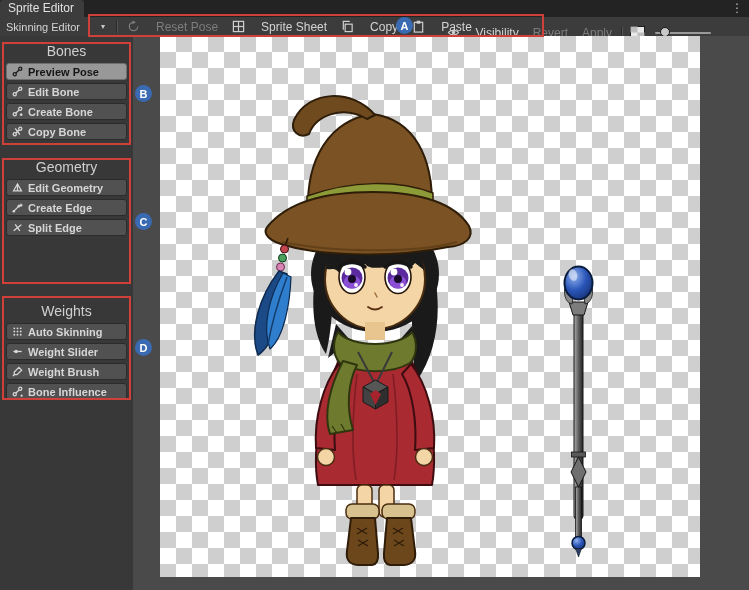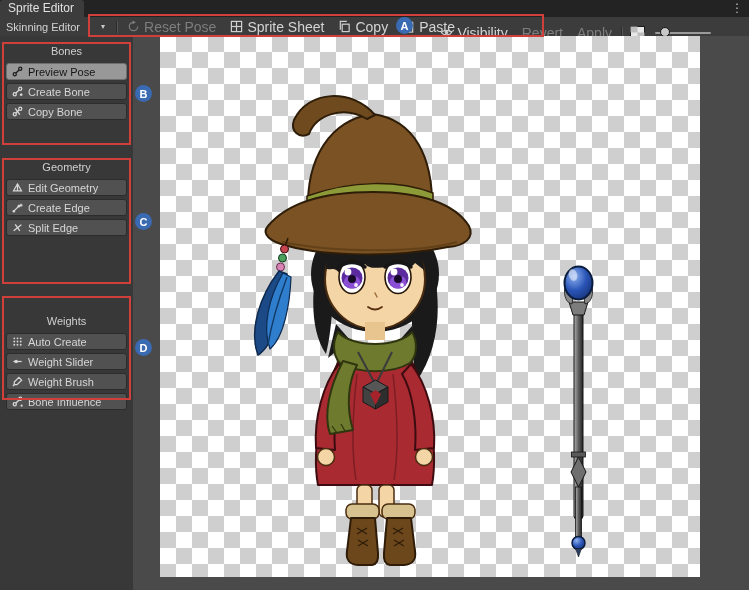--- a/index.html
+++ b/index.html
@@ -11,41 +11,41 @@
   .tab{position:absolute;left:0;top:0;height:17px;padding:0 10px 0 8px;background:#3c3c3c;
        color:#e2e2e2;font-size:12px;line-height:17px;border-radius:3px 3px 0 0;cursor:pointer;}
   .kebab{position:absolute;right:6px;top:1px;color:#c0c0c0;font-size:12px;line-height:15px;cursor:pointer;}
 
   
   .toolbar{position:absolute;left:0;top:17px;width:100%;height:19px;background:#3c3c3c;
            border-bottom:1px solid #1e1e1e;display:flex;align-items:center;font-size:11px;color:#d4d4d4;}
   .mode-dropdown{display:flex;align-items:center;gap:21px;height:19px;padding:0 9px 0 6px;cursor:pointer;}
   .caret{font-size:8px;color:#c8c8c8;}
   .tsep{width:1px;height:12px;background:#2a2a2a;border-right:1px solid #555;margin:0 2px;}
-  .tbtn{display:flex;align-items:center;gap:4px;height:19px;padding:0 7px;margin:0;background:none;
-        border:none;color:#d4d4d4;font-size:14px;font-family:inherit;cursor:pointer;white-space:nowrap;}
+  .tbtn{display:flex;align-items:center;gap:16px;height:19px;padding:0 7px;margin:0;background:none;
+        border:none;color:#d4d4d4;font-size:12px;font-family:inherit;cursor:pointer;white-space:nowrap;}
   .tbtn.disabled{color:#7d7d7d;}
   .ticon{width:13px;height:13px;stroke:#cfcfcf;fill:none;stroke-width:1.3;flex-shrink:0;}
   .ticon .fill{fill:#cfcfcf;stroke:none;}
   .tbtn.disabled .ticon{stroke:#7d7d7d;}
   .tbtn.disabled .ticon .fill{fill:#7d7d7d;}
   .toolbar-right{position:absolute;right:38px;top:0;height:31px;display:flex;align-items:center;}
   .swatch-icon{width:15px;height:13px;margin:0 7px 0 5px;}
   .slider{position:relative;width:56px;height:19px;margin-left:3px;cursor:pointer;}
   .slider-track{position:absolute;left:0;right:0;top:9px;height:2px;background:#9a9a9a;border-radius:1px;}
   .slider-knob{position:absolute;top:4px;left:4px;width:10px;height:10px;border-radius:50%;
                background:#c8c8c8;border:1px solid #141414;box-sizing:border-box;}
 
   
   .left-panel{position:absolute;left:0;top:36px;width:133px;height:554px;background:#383838;}
   .panel-group{position:absolute;left:6px;width:121px;}
-  .panel-title{text-align:center;color:#d0d0d0;font-size:11px;height:14px;line-height:14px;margin-bottom:5px;}
+  .panel-title{text-align:center;color:#d0d0d0;font-size:14px;height:14px;line-height:14px;margin-bottom:5px;}
   .pbtn{display:flex;align-items:center;gap:5px;box-sizing:border-box;width:100%;height:17px;margin:0 0 3px 0;
         background:#515151;border:1px solid #2c2c2c;border-radius:3px;color:#d6d6d6;font-size:11px;
-        font-family:inherit;padding:0 5px;cursor:pointer;white-space:nowrap;}
+        font-family:inherit;padding:0 5px;cursor:pointer;white-space:nowrap;font-weight:bold;}
   .pbtn.active{background:#989898;color:#151515;border-color:#6f6f6f;}
   .picon{width:11px;height:11px;stroke:#d8d8d8;fill:none;stroke-width:1.4;flex-shrink:0;}
   .picon .fill{fill:#d8d8d8;stroke:none;}
   .pbtn.active .picon{stroke:#1c1c1c;}
 
   
   .canvas-viewport{position:absolute;left:133px;top:36px;width:616px;height:554px;background:#4a4a4a;}
   .checker{position:absolute;left:27px;top:0;width:540px;height:541px;
            background:conic-gradient(from 0deg, var(--checker-dark,#cfcfcf) 0 25%,
              var(--checker-light,#ffffff) 0 50%, var(--checker-dark,#cfcfcf) 0 75%,
@@ -61,21 +61,21 @@
   #boxA{left:88px;top:14px;width:456px;height:23px;}
   #boxB{left:2px;top:42px;width:129px;height:103px;}
   #boxC{left:2px;top:158px;width:129px;height:126px;}
   #boxD{left:2px;top:296px;width:129px;height:104px;}
   #badgeA{left:396px;top:17px;}
   #badgeB{left:135px;top:85px;}
   #badgeC{left:135px;top:213px;}
   #badgeD{left:135px;top:339px;}
   #grpBones{top:8px;}
   #grpGeometry{top:124px;}
-  #grpWeights{top:278px;}
+  #grpWeights{top:268px;}
 </style>
 </head>
 <body>
 
 <div id="app">
 
   <div class="titlebar">
     <div class="tab">Sprite Editor</div>
     <div class="kebab">⋮</div>
   </div>
@@ -151,20 +151,28 @@
 
     <div class="panel-group" id="grpBones">
       <div class="panel-title">Bones</div>
       <button class="pbtn active">
         <svg class="picon" viewBox="0 0 12 12">
           <circle cx="3" cy="9" r="1.7"></circle>
             <circle cx="9" cy="3" r="1.7"></circle>
             <line x1="4.3" y1="7.7" x2="7.7" y2="4.3"></line>
         </svg>
         <span>Preview Pose</span>
+      </button>
+      <button class="pbtn">
+        <svg class="picon" viewBox="0 0 12 12">
+          <circle cx="3" cy="9" r="1.7"></circle>
+            <circle cx="9" cy="3" r="1.7"></circle>
+            <line x1="4.3" y1="7.7" x2="7.7" y2="4.3"></line>
+        </svg>
+        <span>Edit Bone</span>
       </button>
       <button class="pbtn">
         <svg class="picon" viewBox="0 0 12 12">
           <circle cx="3" cy="9" r="1.7"></circle>
             <circle cx="9" cy="3" r="1.7"></circle>
             <line x1="4.3" y1="7.7" x2="7.7" y2="4.3"></line>
             <line x1="10" y1="8" x2="10" y2="11"></line>
             <line x1="8.5" y1="9.5" x2="11.5" y2="9.5"></line>
         </svg>
         <span>Create Bone</span>
@@ -215,21 +223,21 @@
           <circle class="fill" cx="2.5" cy="2.5" r="1"></circle>
             <circle class="fill" cx="6" cy="2.5" r="1"></circle>
             <circle class="fill" cx="9.5" cy="2.5" r="1"></circle>
           <circle class="fill" cx="2.5" cy="6" r="1"></circle>
             <circle class="fill" cx="6" cy="6" r="1"></circle>
             <circle class="fill" cx="9.5" cy="6" r="1"></circle>
           <circle class="fill" cx="2.5" cy="9.5" r="1"></circle>
             <circle class="fill" cx="6" cy="9.5" r="1"></circle>
             <circle class="fill" cx="9.5" cy="9.5" r="1"></circle>
         </svg>
-        <span>Auto Create</span>
+        <span>Auto Skinning</span>
       </button>
       <button class="pbtn">
         <svg class="picon" viewBox="0 0 12 12">
           <line x1="1.5" y1="6" x2="10.5" y2="6"></line>
             <circle class="fill" cx="4.5" cy="6" r="1.9"></circle>
         </svg>
         <span>Weight Slider</span>
       </button>
       <button class="pbtn">
         <svg class="picon" viewBox="0 0 12 12">

